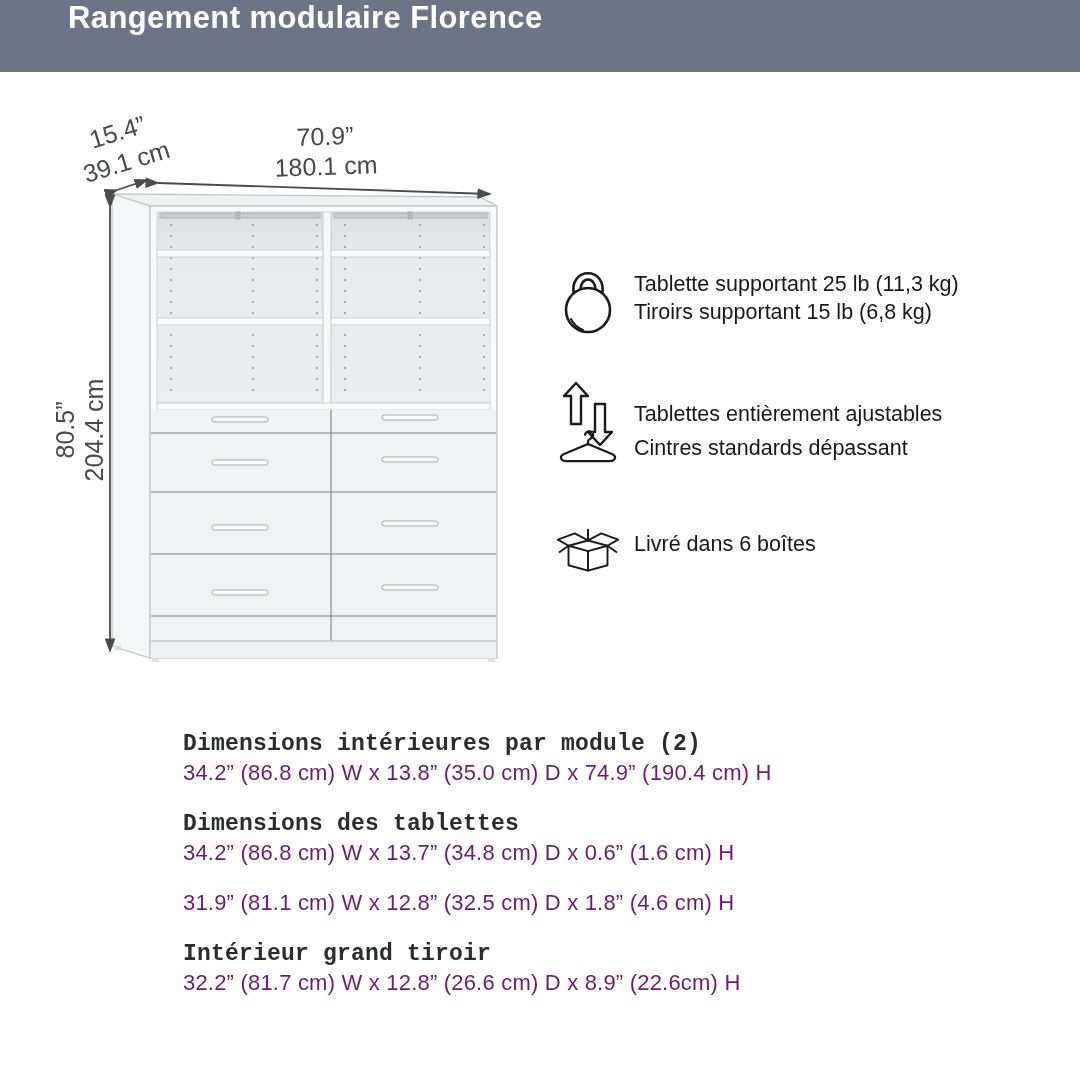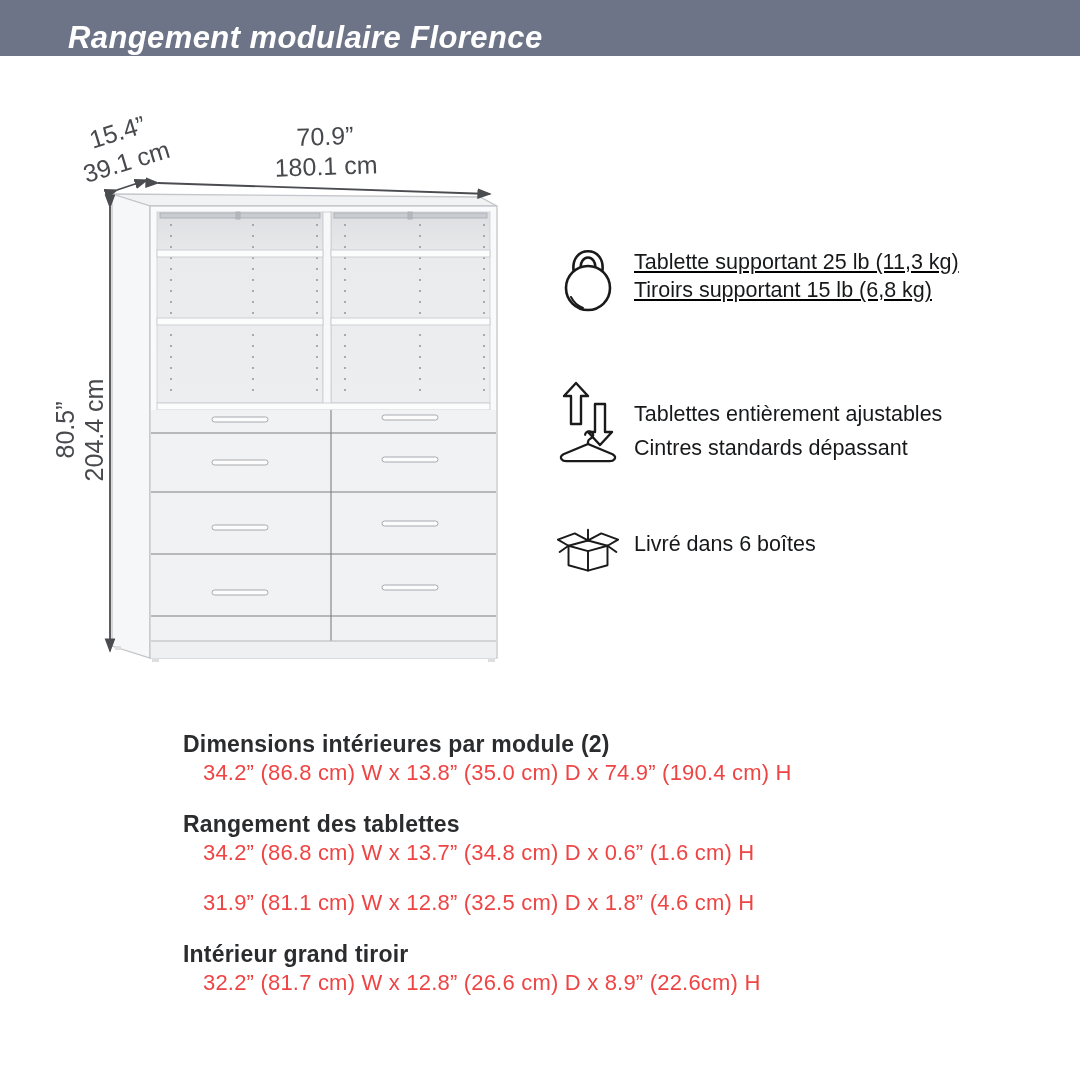--- a/index.html
+++ b/index.html
@@ -4,22 +4,22 @@
 <style>
   html,body{margin:0;padding:0;}
   body{
     width:1080px;height:1080px;position:relative;overflow:hidden;
     background:#ffffff;
     font-family:"Liberation Sans", sans-serif;
     -webkit-font-smoothing:antialiased;
   }
   
   .header{
-    position:absolute;left:0;top:0;width:1080px;height:56px;
-    display:flex;align-items:flex-end;font-style:italic;
+    position:absolute;left:0;top:0;width:1080px;height:72px;
+    display:flex;align-items:flex-start;
   }
   .header .title{
     padding-left:68px;font-size:31px;font-weight:600;letter-spacing:.4px;
   }
   
   .diagram-svg{position:absolute;left:0;top:0;}
   .dim-label{
     position:absolute;color:#47494d;font-size:25px;line-height:30px;
     text-align:center;white-space:nowrap;
   }
@@ -27,32 +27,32 @@
   .dim-depth{left:52px;top:116px;width:140px;transform:rotate(-17deg);line-height:31px;}
   .dim-height{left:-20px;top:401px;width:200px;height:58px;transform:rotate(-90deg);line-height:29px;}
   
   .feature{
     position:absolute;left:556px;display:flex;align-items:center;
   }
   .f-icon{width:64px;flex:none;display:flex;justify-content:center;margin-right:14px;}
   .f-text .f-line{
     font-size:21.5px;line-height:28.5px;color:#17181a;white-space:pre-wrap;
   }
-  .feat-1{top:238px;text-decoration:underline;}
+  .feat-1{top:260px;}
   .feat-2{top:380px;min-height:58px;}
   .feat-3{top:418px;min-height:60px;}
   .feat-4{top:514px;min-height:60px;}
   
   .specs{position:absolute;left:183px;top:730px;width:760px;}
   .spec-block + .spec-block{margin-top:24px;}
   .spec-title{
-    font-size:23px;line-height:28px;font-weight:700;color:#2b2c2e;letter-spacing:.2px;
+    font-size:23px;line-height:28px;font-weight:700;color:#2b2c2e;letter-spacing:.2px;font-family:Liberation Mono, monospace;
   }
   .spec-value{
-    font-size:22px;line-height:26px;color:#ef4444;margin-top:2px;letter-spacing:.2px;margin-left:20px;
+    font-size:22px;line-height:26px;color:#701a75;margin-top:2px;letter-spacing:.2px;
   }
 </style>
 </head>
 <body>
 
 <div class="header" style="background-color: rgb(109, 116, 136);">
   <div class="title" style="color: rgb(255, 255, 255);">Rangement modulaire Florence</div>
 </div>
 
 <svg class="diagram-svg" width="560" height="720" viewBox="0 0 560 720" aria-hidden="true">
@@ -206,21 +206,21 @@
     <div class="f-line">Livré dans 6 boîtes</div>
   </div>
 </div>
 
 <div class="specs">
   <div class="spec-block">
     <div class="spec-title">Dimensions intérieures par module (2)</div>
     <div class="spec-value">34.2” (86.8 cm) W x 13.8” (35.0 cm) D x 74.9” (190.4 cm) H</div>
   </div>
   <div class="spec-block">
-    <div class="spec-title">Rangement des tablettes</div>
+    <div class="spec-title">Dimensions des tablettes</div>
     <div class="spec-value">34.2” (86.8 cm) W x 13.7” (34.8 cm) D x 0.6” (1.6 cm) H</div>
   </div>
   <div class="spec-block">
     <div class="spec-value">31.9” (81.1 cm) W x 12.8” (32.5 cm) D x 1.8” (4.6 cm) H</div>
   </div>
   <div class="spec-block">
     <div class="spec-title">Intérieur grand tiroir</div>
     <div class="spec-value">32.2” (81.7 cm) W x 12.8” (26.6 cm) D x 8.9” (22.6cm) H</div>
   </div>
 </div>

